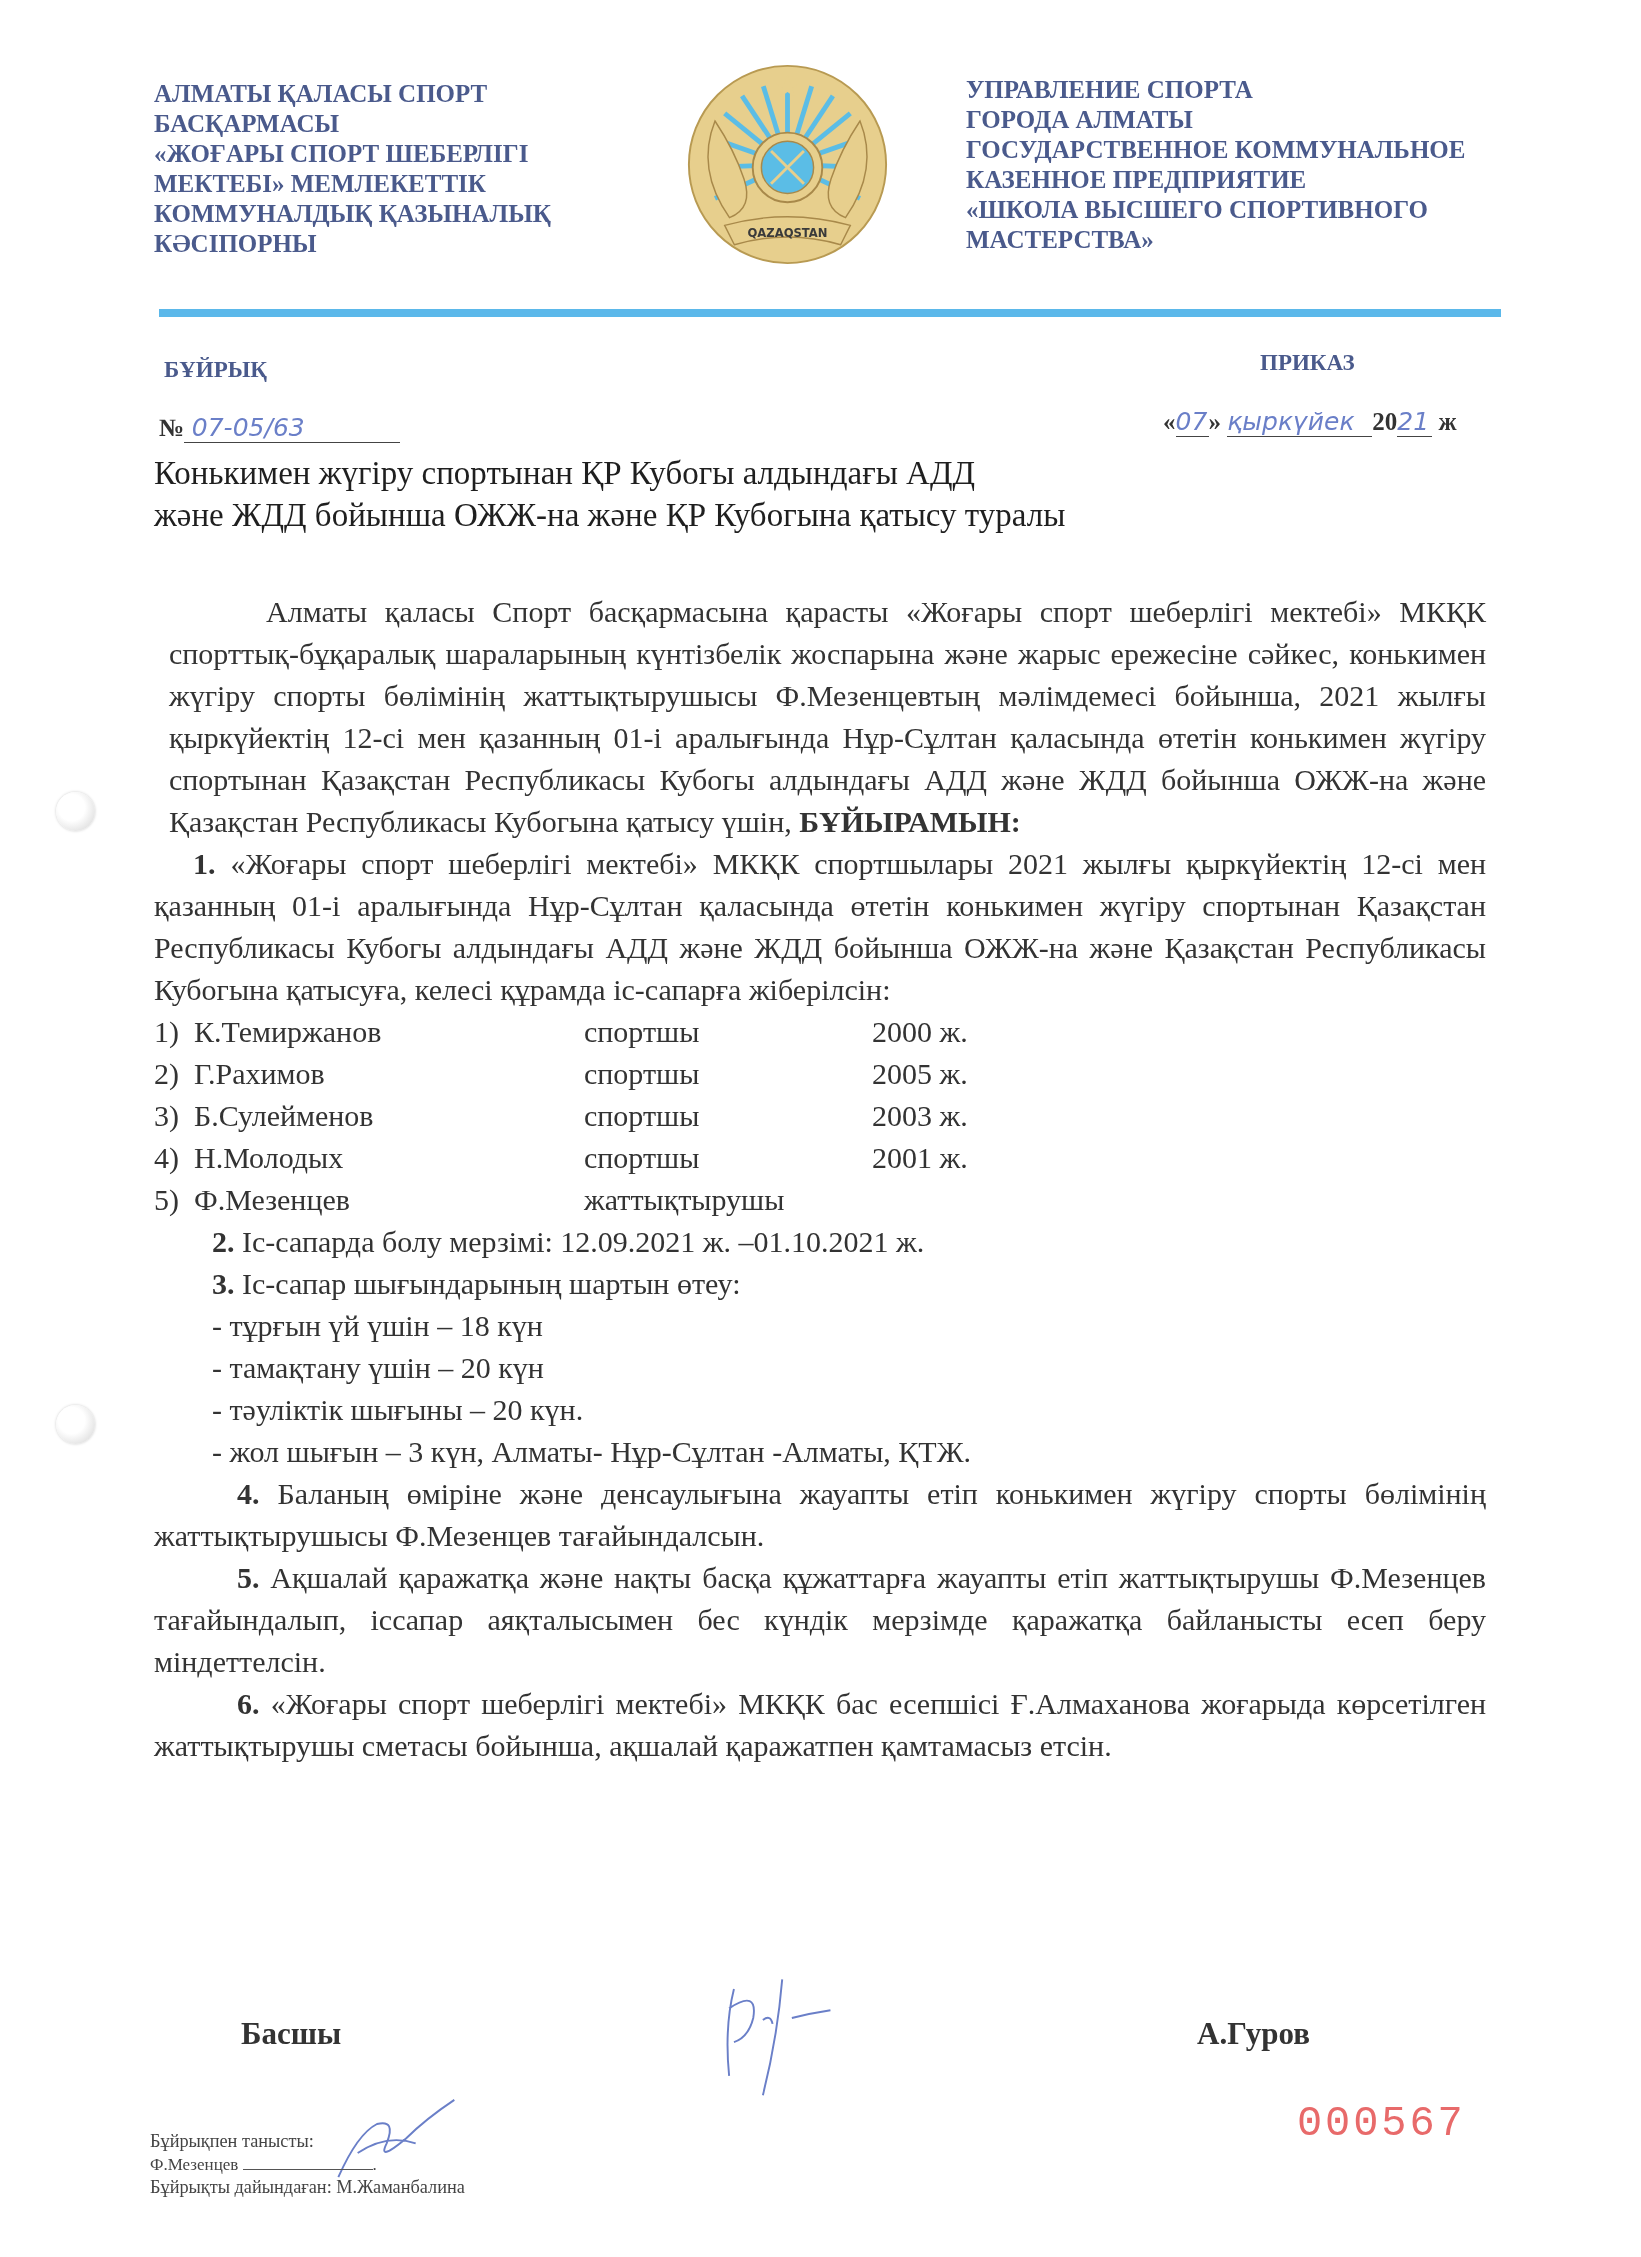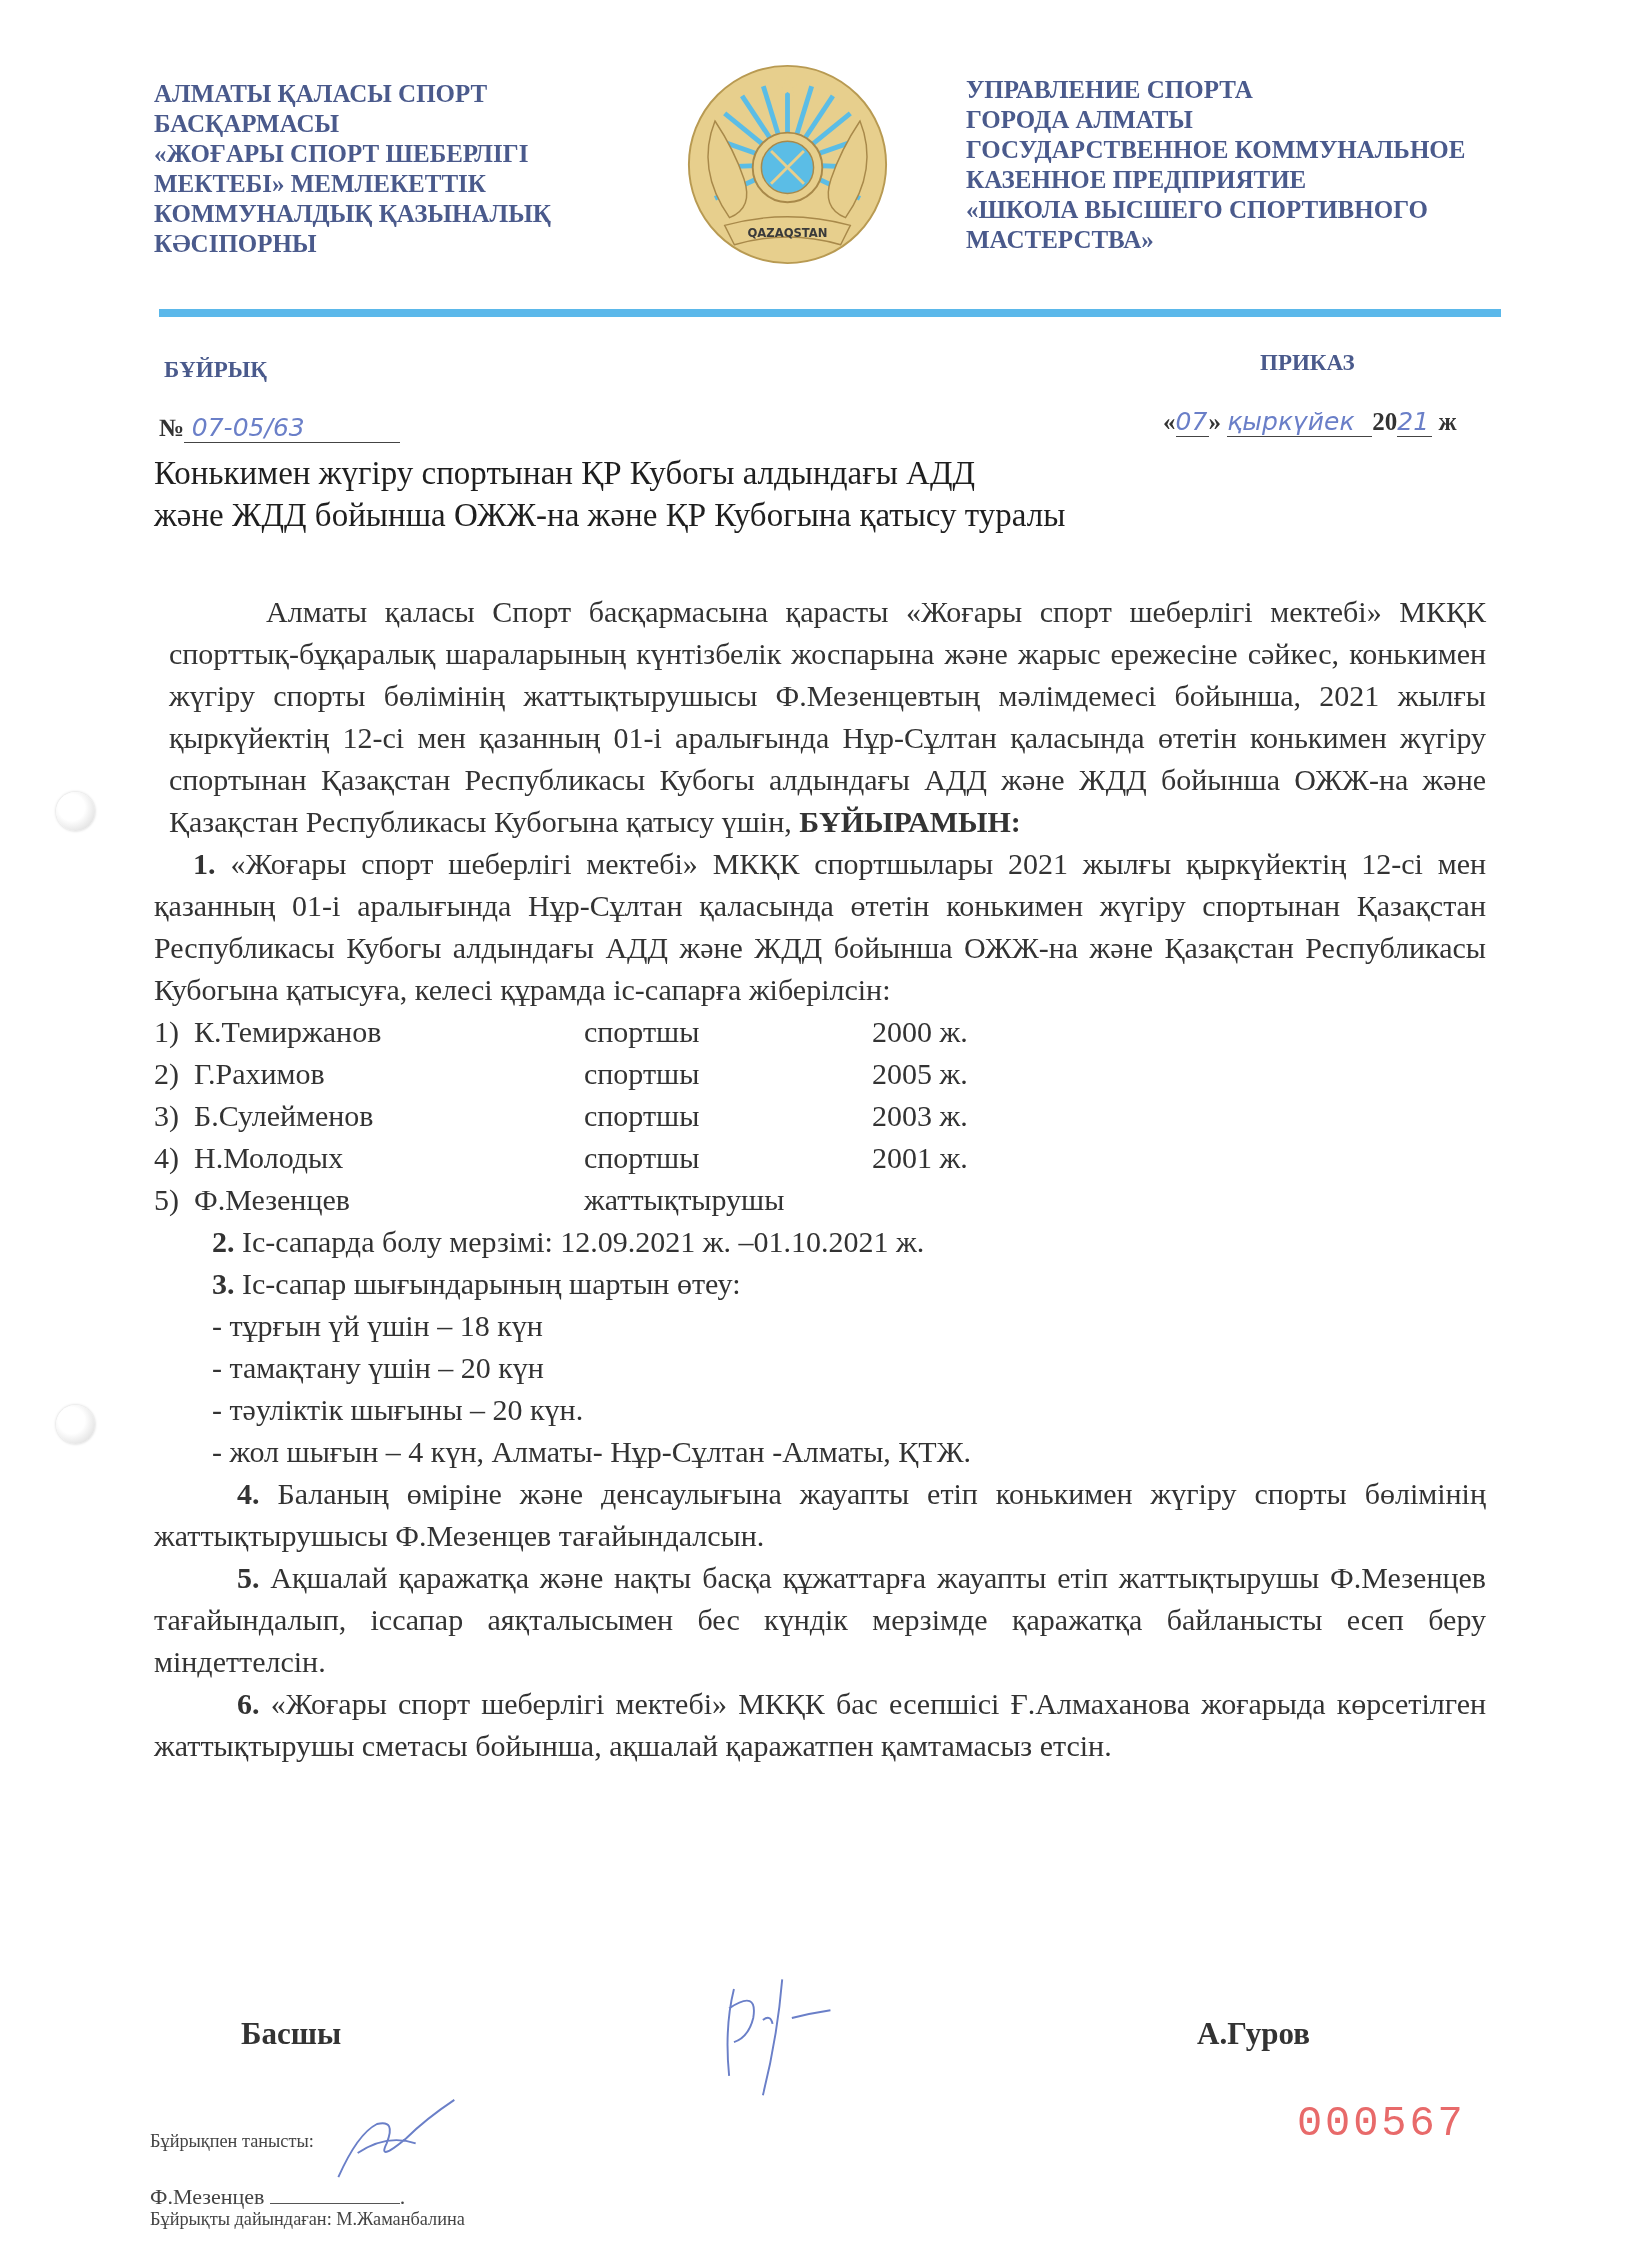--- a/index.html
+++ b/index.html
@@ -30,21 +30,21 @@
   .roster { display:flex; }
   .roster .c1 { width:430px; white-space:nowrap; }
   .roster .c2 { width:288px; white-space:nowrap; }
   .roster .c3 { white-space:nowrap; }
   .exp { padding-left:58px; }
   #sig-row { left:241px; top:2016px; width:1110px; font-weight:bold; font-size:31px; color:#333; }
   #sig-head { position:absolute; left:0; top:0; }
   #sig-name { position:absolute; left:956px; top:0; width:193px; }
   #sig-scribble { left:705px; top:1960px; width:193px; height:145px; }
   #foot { left:150px; top:2130px; font-family:"Liberation Serif", serif; font-size:18.3px; line-height:23px; color:#444; }
-  #foot .nm { font-size:22px;margin-top:32px; }
+  #foot .nm { font-size:17px; }
   #foot-scribble { left:319px; top:2095px; width:145px; height:87px; }
   #serial { left:1297px; top:2100px; font-family:"Liberation Mono", "DejaVu Sans Mono", monospace; font-size:42px; color:#e86a6a; letter-spacing:2.9px; }
   .punch { width:39px; height:39px; border-radius:50%; background:radial-gradient(circle at 40% 40%, #ffffff 40%, #e4e4e4 75%, #cfcfcf 100%); box-shadow:0 0 2.9px #ccc; }
   #punch1 { left:56px; top:792px; }
   #punch2 { left:56px; top:1405px; }
 </style>
 </head>
 <body>
 
 <div class="abs punch" id="punch1"></div>
@@ -152,21 +152,21 @@
         <span class="c3"></span>
       </div>
   </div>
 
   <div class="ind-num2"><span class="b">2.</span> <span>Іс-сапарда болу мерзімі:  12.09.2021 ж. –01.10.2021 ж.</span></div>
   <div class="ind-num2"><span class="b">3.</span> <span>Іс-сапар шығындарының шартын өтеу:</span></div>
   <div class="exp">
     <div>- тұрғын үй үшін – 18 күн</div>
     <div>- тамақтану үшін – 20 күн</div>
     <div>- тәуліктік шығыны – 20  күн.</div>
-    <div>- жол шығын – 4 күн, Алматы- Нұр-Сұлтан -Алматы, ҚТЖ.</div>
+    <div>- жол шығын – 3 күн, Алматы- Нұр-Сұлтан -Алматы, ҚТЖ.</div>
   </div>
 
   <div class="p ind-num3"><span class="b">4.</span> <span>Баланың өміріне және денсаулығына жауапты етіп конькимен жүгіру спорты  бөлімінің жаттықтырушысы Ф.Мезенцев тағайындалсын.</span></div>
   <div class="p ind-num3"><span class="b">5.</span> <span>Ақшалай қаражатқа және нақты басқа құжаттарға жауапты етіп жаттықтырушы Ф.Мезенцев тағайындалып, іссапар аяқталысымен бес күндік мерзімде қаражатқа байланысты есеп беру міндеттелсін.</span></div>
   <div class="p ind-num3"><span class="b">6.</span> <span>«Жоғары спорт шеберлігі мектебі» МКҚК бас  есепшісі Ғ.Алмаханова жоғарыда көрсетілген жаттықтырушы сметасы бойынша, ақшалай қаражатпен қамтамасыз етсін.</span></div>
 </div>
 
 <div class="abs" id="sig-scribble">
   <svg width="193" height="145" viewBox="0 0 200 150">
     <path d="M30 30 Q20 70 25 120 M25 50 Q55 30 50 60 Q45 80 30 85 M60 62 q8 -6 10 4 M80 20 Q75 80 60 140 M90 60 Q110 55 130 52" fill="none" stroke="#6a7fc8" stroke-width="2"></path>

